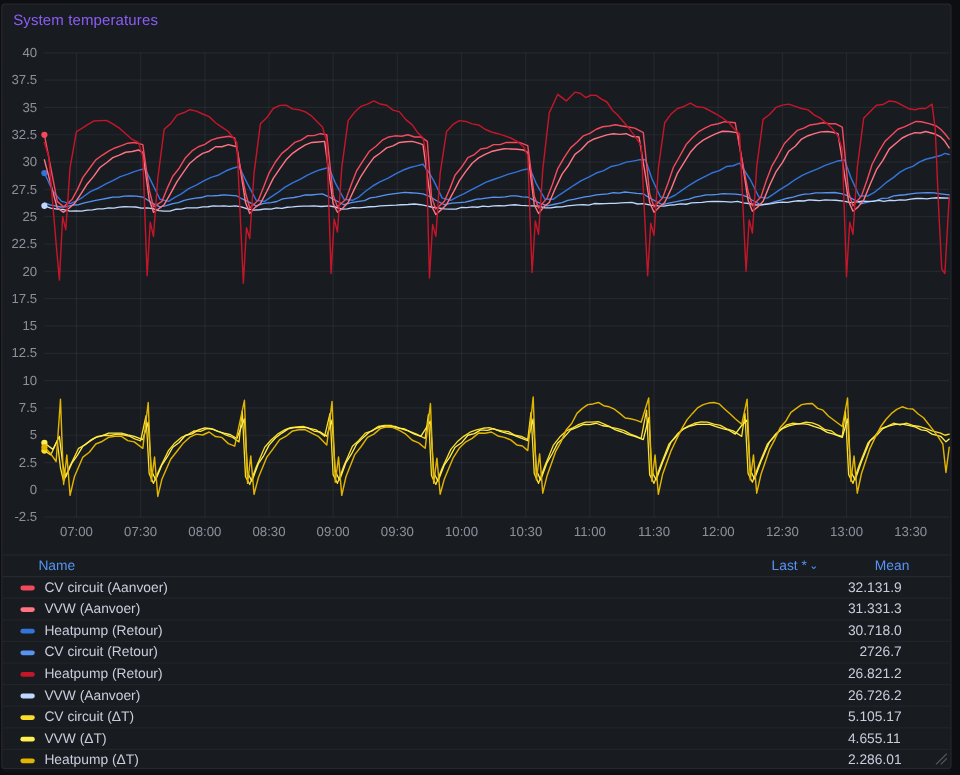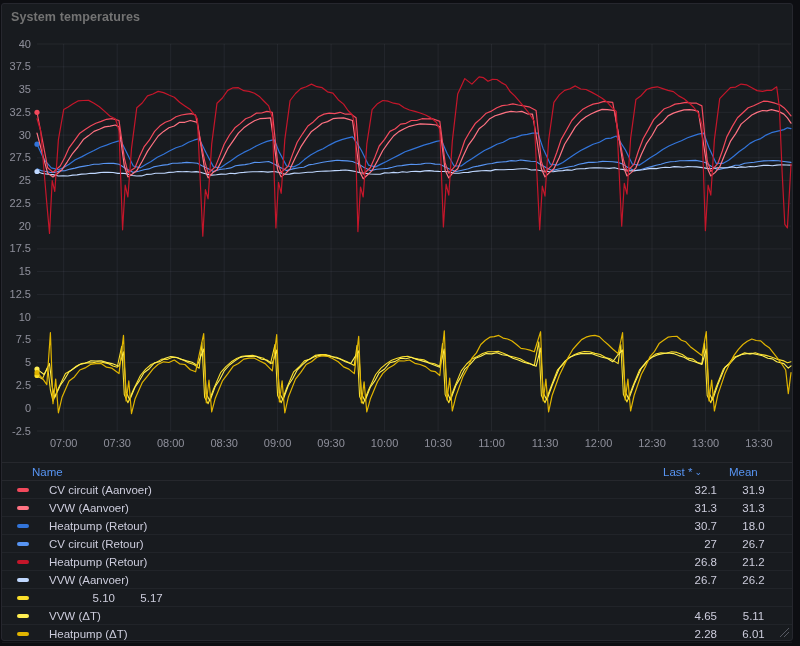--- a/index.html
+++ b/index.html
@@ -1,36 +1,36 @@
 <!DOCTYPE html>
 <html><head>
 <meta charset="utf-8">
 <style>
   html,body{margin:0;padding:0;background:#0D0E12;width:800px;height:646px;overflow:hidden;
     font-family:"Liberation Sans",sans-serif;-webkit-font-smoothing:antialiased;}
   .panel{position:absolute;left:1px;top:3px;width:792px;height:638px;background:#181B1F;
     border:1px solid #26272E;border-radius:3px;box-sizing:border-box;}
-  .panel-title{position:absolute;left:9px;top:6px;font-size:12.5px;font-weight:700;color:#737373;
+  .panel-title{position:absolute;left:9px;top:6px;font-size:12.5px;font-weight:400;color:#8b5cf6;
     letter-spacing:.1px;cursor:pointer;}
   .chart-wrap{position:absolute;left:0;top:0;width:790px;height:456px;}
   svg.chart{position:absolute;left:0;top:0;}
   .legend{position:absolute;left:0;top:458px;right:0;}
   .lhead{display:flex;align-items:center;height:17px;padding:0 14px 0 30px;
     border-top:1px solid rgba(204,204,220,.08);border-bottom:1px solid rgba(204,204,220,.08);
-    color:#5794F2;font-size:11.5px;}
+    color:#5794F2;font-size:11.5px;gap:20px;}
   .lhead .hname{flex:1;cursor:pointer;}
   .lhead .hlast{width:66px;cursor:pointer;white-space:nowrap;}
   .lhead .hmean{width:49px;text-align:left;cursor:pointer;}
   .caret{font-size:9px;margin-left:2px;position:relative;top:-1px;}
   .lrow{display:flex;align-items:center;height:17px;padding:0 14px 0 15px;
-    border-bottom:1px solid rgba(204,204,220,.055);font-size:11.5px;color:#CCCCDC;gap:12px;}
+    border-bottom:1px solid rgba(204,204,220,.055);font-size:11.5px;color:#CCCCDC;}
   .sw{width:12px;height:4px;border-radius:2px;margin-right:8px;flex:none;cursor:pointer;}
   .lname{flex:1;white-space:nowrap;cursor:pointer;}
   .lval{width:66px;text-align:right;font-variant-numeric:tabular-nums;}
-  .lmean{width:49px;text-align:center;font-variant-numeric:tabular-nums;}
+  .lmean{width:49px;text-align:left;font-variant-numeric:tabular-nums;}
   .resize-handle{position:absolute;right:2px;bottom:2px;width:11px;height:11px;cursor:nwse-resize;}
 </style>
 </head>
 <body>
 
 <div class="panel">
   <div class="panel-title">System temperatures</div>
 
   <div class="chart-wrap">
     <svg class="chart" id="chart-svg" width="790" height="456">
@@ -154,20 +154,21 @@
           <span class="lmean">21.2</span>
         </div>
         <div class="lrow">
           <span class="sw" style="background: rgb(192, 216, 255);"></span>
           <span class="lname">VVW (Aanvoer)</span>
           <span class="lval">26.7</span>
           <span class="lmean">26.2</span>
         </div>
         <div class="lrow">
           <span class="sw" style="background: rgb(250, 222, 42);"></span>
+          <span class="lname">CV circuit (ΔT)</span>
           <span class="lval">5.10</span>
           <span class="lmean">5.17</span>
         </div>
         <div class="lrow">
           <span class="sw" style="background: rgb(255, 238, 82);"></span>
           <span class="lname">VVW (ΔT)</span>
           <span class="lval">4.65</span>
           <span class="lmean">5.11</span>
         </div>
         <div class="lrow">

